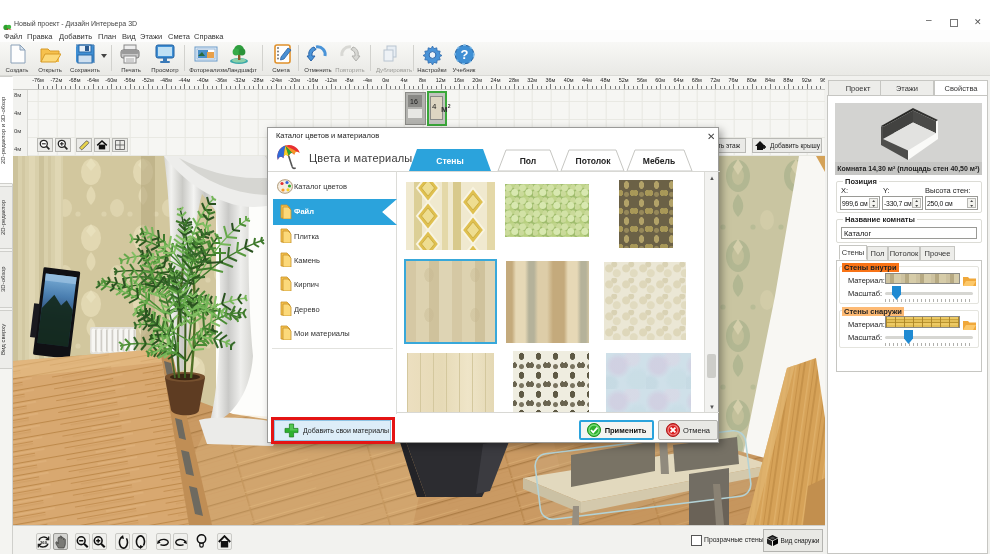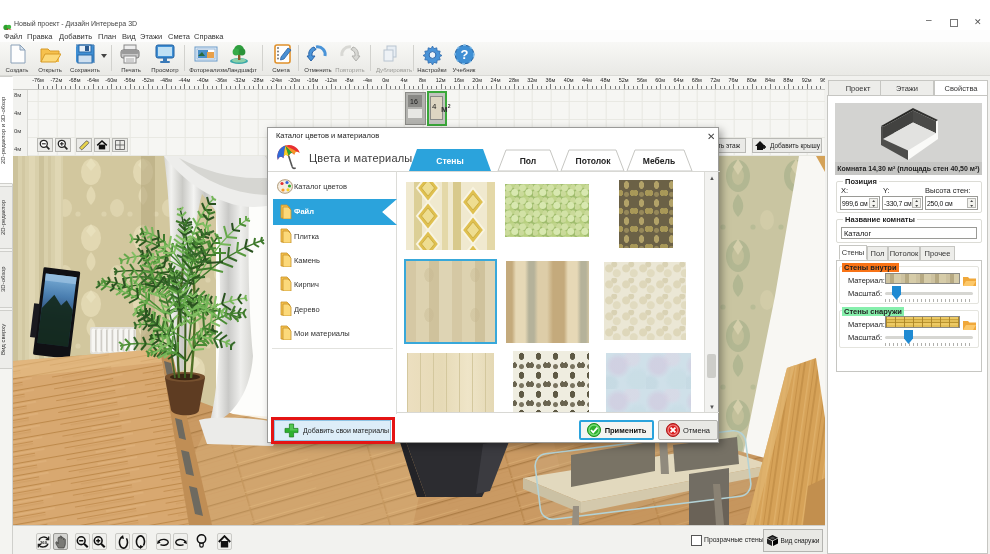--- a/index.html
+++ b/index.html
@@ -1382,21 +1382,21 @@
   <div class="abs" style="left:57px;top:177px;width:75px;height:11px;border:1px solid #8a8a86;background:repeating-linear-gradient(90deg,#cdc2a0 0 4px,#b6a982 4px 8px,#d6cca9 8px 15px);"></div>
   <div class="abs" style="left:135px;top:177px;"><svg width="13" height="11" viewBox="0 0 13 11">
           <path d="M0 1h5l1.4 1.6H13V10H0z" fill="#f0a83a"></path>
           <path d="M0 10l3-5h10l-3 5z" fill="#fcc86a"></path>
         </svg></div>
   <div class="flab" style="left:20px;top:193px;">Масштаб:</div>
   <div class="abs" style="left:57px;top:196px;width:88px;height:3px;background:#d6d6d2;border-radius:2px;"></div>
   <div class="abs" style="left:64px;top:190px;width:9px;height:14px;background:#1f8ad2;clip-path:polygon(0 0,100% 0,100% 60%,50% 100%,0 60%);"></div>
   <div class="abs" style="left:57px;top:203px;width:88px;height:3px;background-image:repeating-linear-gradient(90deg,#b0b0ac 0 1px,transparent 1px 4px);"></div>
 
-  <div class="abs" style="left:14px;top:211px;font-size:7.5px;font-weight:bold;color:#222;background:#86efac;padding:0 2px;">Стены снаружи</div>
+  <div class="abs" style="left:14px;top:211px;font-size:7.5px;font-weight:bold;color:#222;background:#fdba74;padding:0 2px;">Стены снаружи</div>
   <div class="flab" style="left:20px;top:224px;">Материал:</div>
   <div class="abs" style="left:57px;top:220px;width:75px;height:12px;border:1px solid #8a8a86;background:repeating-linear-gradient(90deg,rgba(170,132,40,0.95) 0 1px,transparent 1px 9px),repeating-linear-gradient(180deg,#edca66 0 2px,#caa43c 2px 2.8px,#e3bf58 2.8px 5px,#b8932f 5px 5.6px);"></div>
   <div class="abs" style="left:135px;top:221px;"><svg width="13" height="11" viewBox="0 0 13 11">
           <path d="M0 1h5l1.4 1.6H13V10H0z" fill="#f0a83a"></path>
           <path d="M0 10l3-5h10l-3 5z" fill="#fcc86a"></path>
         </svg></div>
   <div class="flab" style="left:20px;top:237px;">Масштаб:</div>
   <div class="abs" style="left:57px;top:240px;width:88px;height:3px;background:#d6d6d2;border-radius:2px;"></div>
   <div class="abs" style="left:76px;top:234px;width:9px;height:14px;background:#1f8ad2;clip-path:polygon(0 0,100% 0,100% 60%,50% 100%,0 60%);"></div>
   <div class="abs" style="left:57px;top:247px;width:88px;height:3px;background-image:repeating-linear-gradient(90deg,#b0b0ac 0 1px,transparent 1px 4px);"></div>

